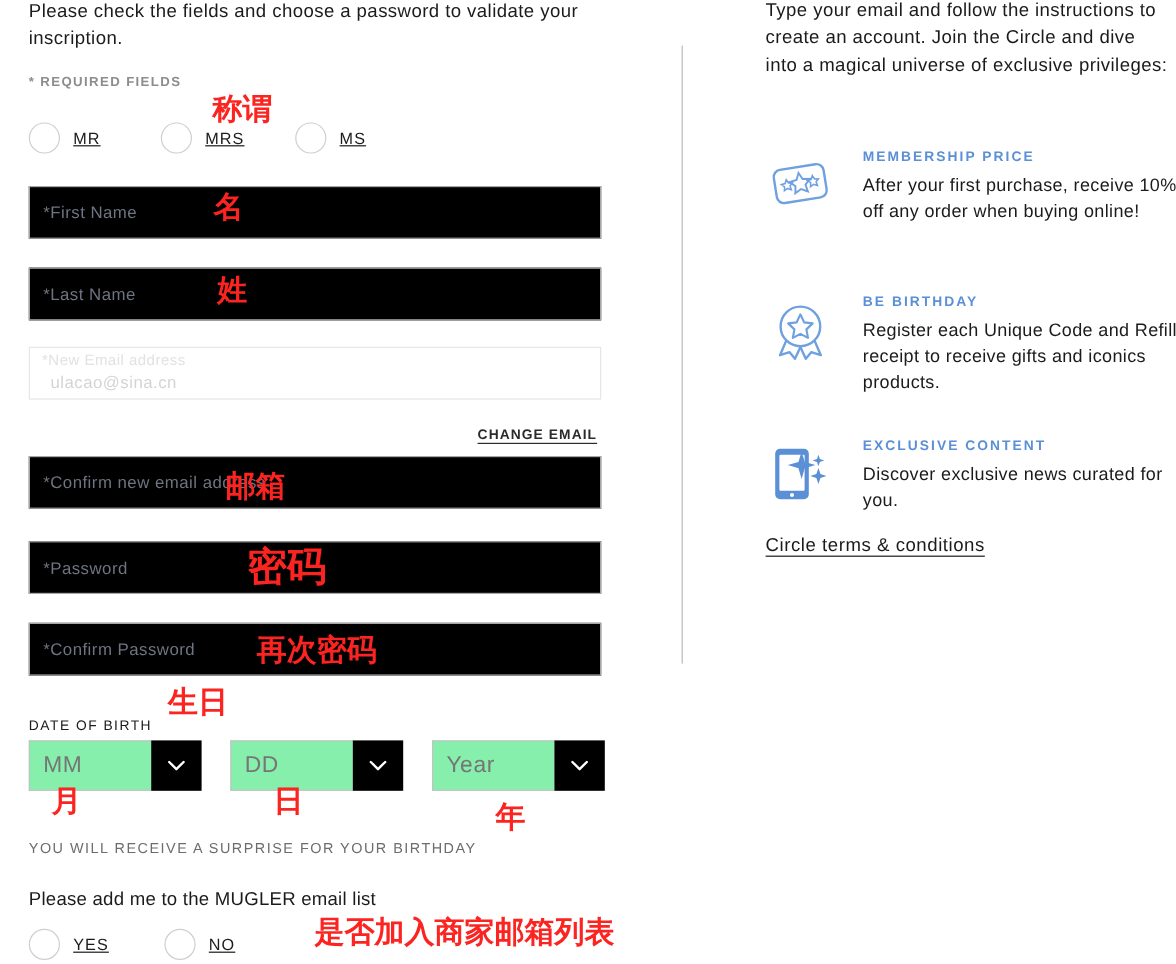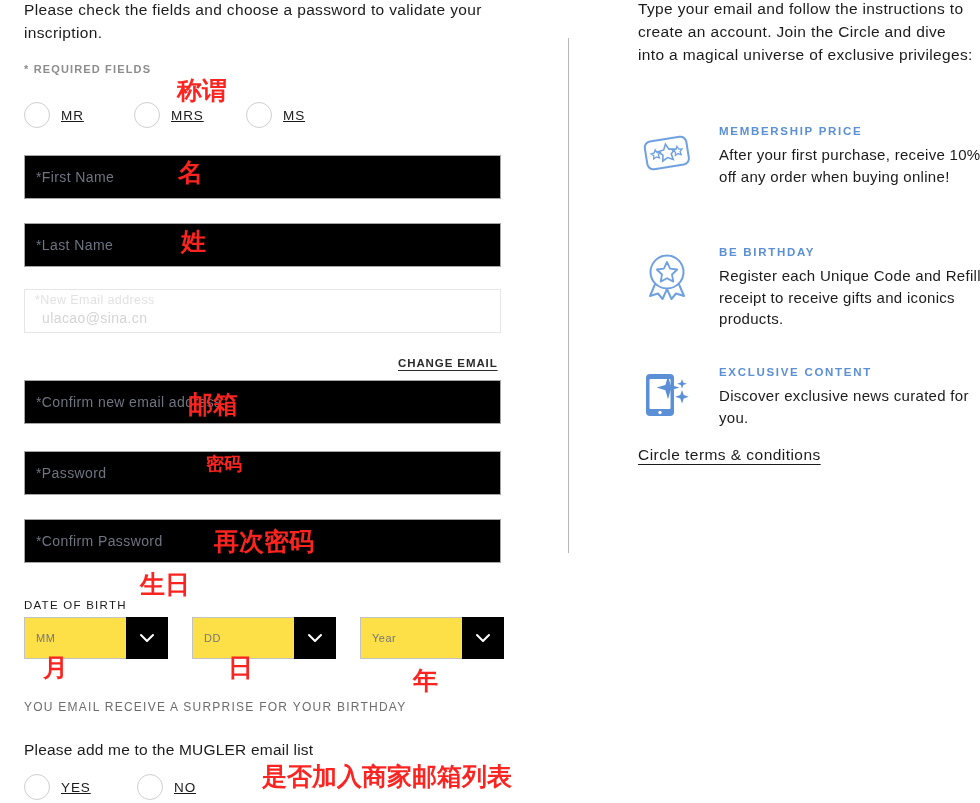--- a/index.html
+++ b/index.html
@@ -166,24 +166,24 @@
   .dob-select.s-dd   { left: 168px; width: 144px; }
   .dob-select.s-year { left: 336px; width: 144px; }
   .dob-box {
     flex: 1 1 auto;
     border: 1px solid #c2c2c2;
     border-right: none;
     box-sizing: border-box;
     display: flex;
     align-items: center;
     padding-left: 11px;
-    font-size: 11px;
+    font-size: 19px;
     letter-spacing: 0.5px;
     color: #767676;
-    background: #fde047;
+    background: #86efac;
   }
   .dob-arrow {
     flex: 0 0 42px;
     width: 42px;
     background: #000;
     display: flex;
     align-items: center;
     justify-content: center;
   }
   .dob-arrow svg { display: block; }
@@ -220,21 +220,21 @@
     color: #fb2420;
     font-family: "DejaVu Sans", sans-serif;
     font-weight: bold;
     white-space: nowrap;
     line-height: 1;
   }
   .an-chengwei  { left: 177px; top: 78px;  font-size: 25px; }
   .an-ming      { left: 178px; top: 160px; font-size: 25px; }
   .an-xing      { left: 181px; top: 229px; font-size: 25px; }
   .an-youxiang  { left: 188px; top: 392px; font-size: 25px; }
-  .an-mima      { left: 206px; top: 455px; font-size: 18px; text-align: center; }
+  .an-mima      { left: 206px; top: 455px; font-size: 33px; text-align: center; }
   .an-zaici     { left: 214px; top: 529px; font-size: 25px; }
   .an-shengri   { left: 140px; top: 572px; font-size: 25px; }
   .an-yue       { left: 43px;  top: 655px; font-size: 25px; }
   .an-ri        { left: 228px; top: 655px; font-size: 25px; }
   .an-nian      { left: 413px; top: 668px; font-size: 25px; }
   .an-shifou    { left: 262px; top: 764px; font-size: 25px; }
 
   
   .divider {
     position: absolute;
@@ -379,21 +379,21 @@
     <div class="dob-select s-year">
       <div class="dob-box">Year</div>
       <div class="dob-arrow">
         <svg width="16" height="10" viewBox="0 0 16 10">
             <path d="M2 2 L8 8 L14 2" fill="none" stroke="#ffffff" stroke-width="2" stroke-linecap="round" stroke-linejoin="round"></path>
           </svg>
       </div>
     </div>
   </div>
 
-  <div class="birthday-note">YOU EMAIL RECEIVE A SURPRISE FOR YOUR BIRTHDAY</div>
+  <div class="birthday-note">YOU WILL RECEIVE A SURPRISE FOR YOUR BIRTHDAY</div>
 
   <div class="newsletter-title">Please add me to the MUGLER email list</div>
 
   <div class="newsletter-row radio-row" style="left:24px; top:772px;">
     <div class="radio-opt n1">
       <span class="radio-circle"></span>
       <span class="radio-label">YES</span>
     </div>
     <div class="radio-opt n2">
       <span class="radio-circle"></span>

